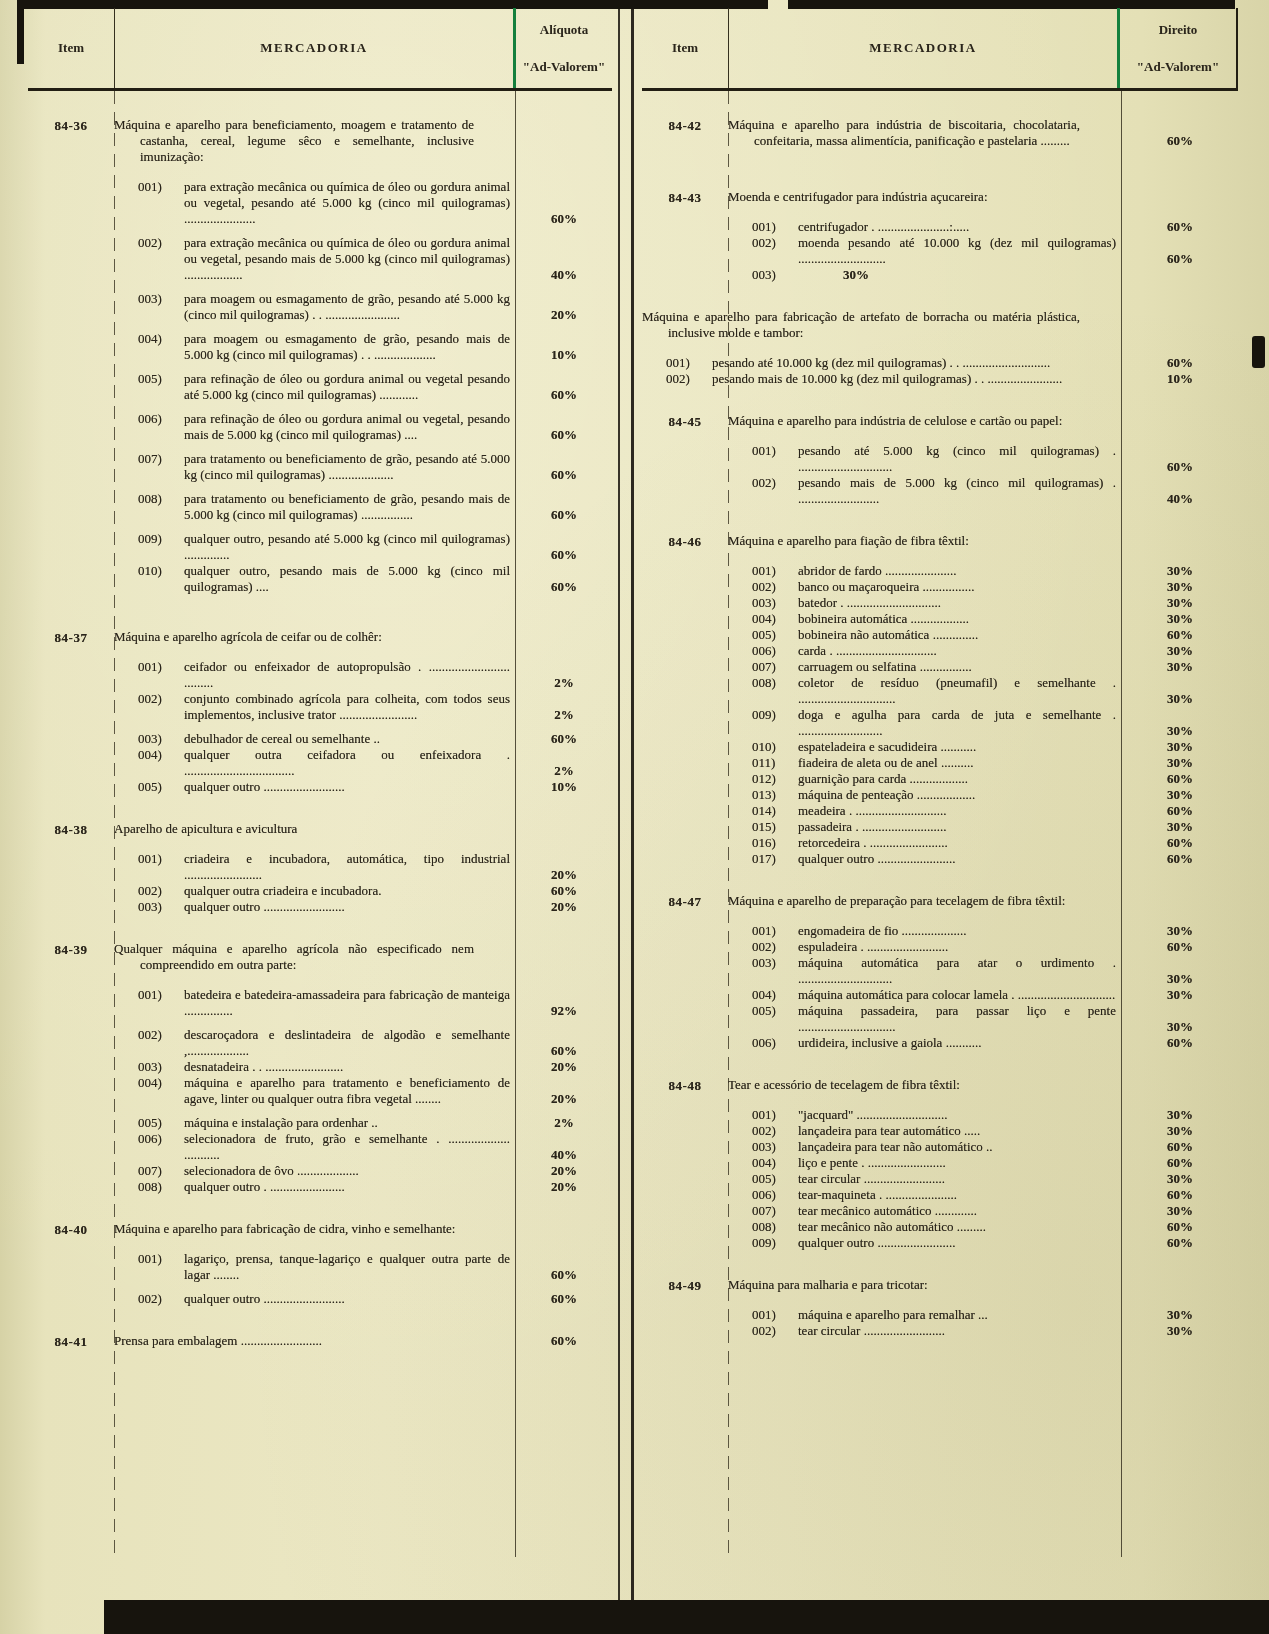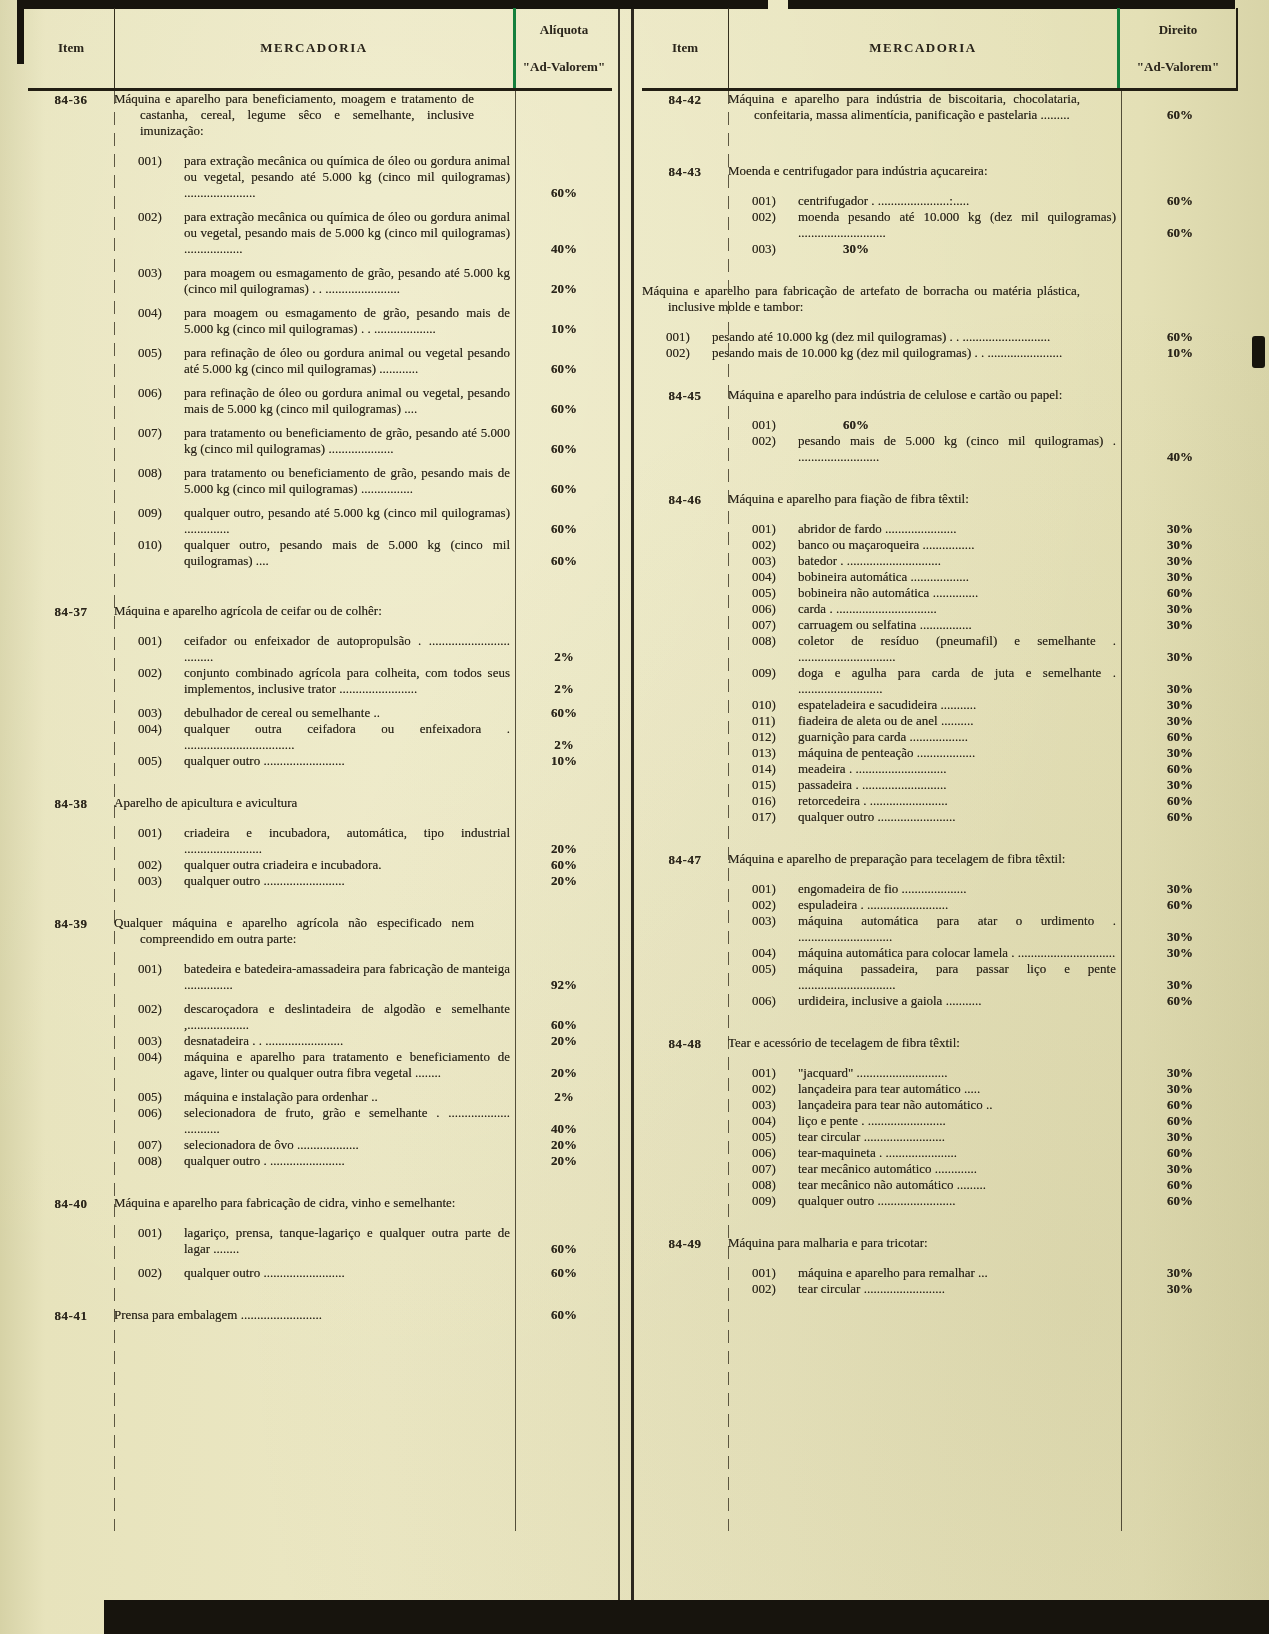--- a/index.html
+++ b/index.html
@@ -15,21 +15,21 @@
   .artifact{position:absolute;background:#17140d;}
   .table{position:absolute;top:8px;}
   .t-left{left:28px;width:584px;--ratecol:96px;}
   .t-right{left:642px;width:596px;--ratecol:116px;}
   .thead{display:flex;align-items:stretch;height:80px;border-bottom:3px solid #221e13;position:relative;}
   .t-right .thead{border-right:2px solid #221e13;}
   .h-item{width:86px;flex:none;border-right:1px solid #35301f;display:flex;align-items:center;justify-content:center;font-weight:bold;}
   .h-merc{flex:1;border-right:3px solid #15803d;display:flex;align-items:center;justify-content:center;font-weight:bold;letter-spacing:1.5px;}
   .h-rate{width:var(--ratecol);flex:none;display:flex;flex-direction:column;align-items:center;justify-content:center;gap:21px;font-weight:bold;}
   .h-rate div{white-space:nowrap;}
-  .tbody{position:relative;min-height:1480px;}
+  .tbody{position:relative;padding-top:26px;min-height:1480px;}
   .tbody::before{content:"";position:absolute;left:86px;top:0;bottom:40px;width:1px;
     background:repeating-linear-gradient(180deg,#3a3422 0 13px,rgba(0,0,0,0) 13px 21px);opacity:.8;}
   .tbody::after{content:"";position:absolute;right:var(--ratecol);top:0;bottom:40px;width:1px;background:#3a3422;opacity:.85;}
   .entry{display:flex;margin-bottom:26px;}
   .e-item{width:86px;flex:none;font-weight:bold;text-align:center;letter-spacing:.5px;padding-top:1px;}
   .e-body{flex:1;min-width:0;}
   .hrow{display:flex;align-items:flex-end;margin-bottom:14px;}
   .heading{flex:1;min-width:0;text-align:justify;padding-left:26px;text-indent:-26px;padding-right:42px;}
   .sub{display:flex;padding-left:24px;}
   .sub.mb{margin-bottom:8px;}
@@ -318,20 +318,21 @@
       </div>
       <div class="entry">
         <div class="e-item">84-45</div>
         <div class="e-body">
           <div class="hrow">
             <div class="heading">Máquina e aparelho para indústria de celulose e cartão ou papel:</div>
             <div class="rate"></div>
           </div>
           <div class="sub">
             <div class="code">001)</div>
+            <div class="txt">pesando até 5.000 kg (cinco mil quilogramas) . .............................</div>
             <div class="rate">60%</div>
           </div>
           <div class="sub">
             <div class="code">002)</div>
             <div class="txt">pesando mais de 5.000 kg (cinco mil quilogramas) . .........................</div>
             <div class="rate">40%</div>
           </div>
         </div>
       </div>
       <div class="entry">

